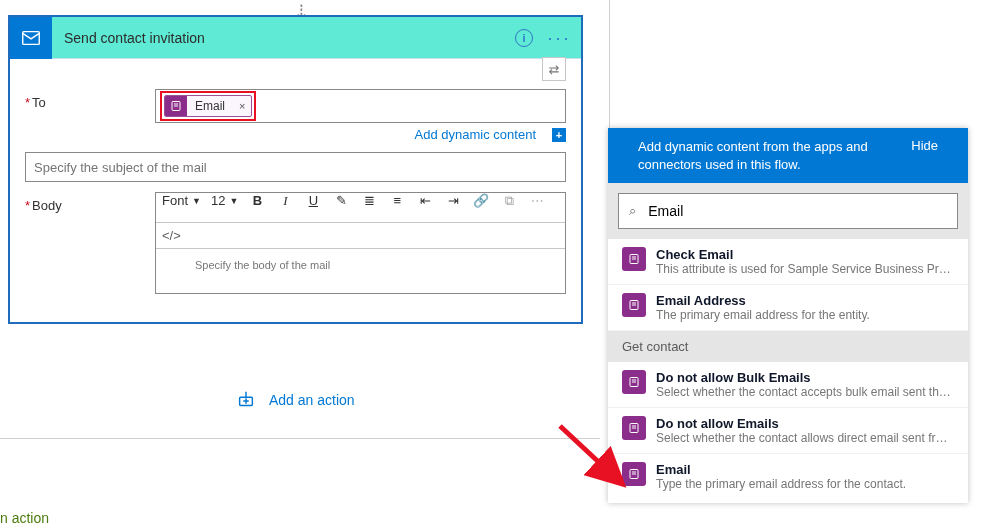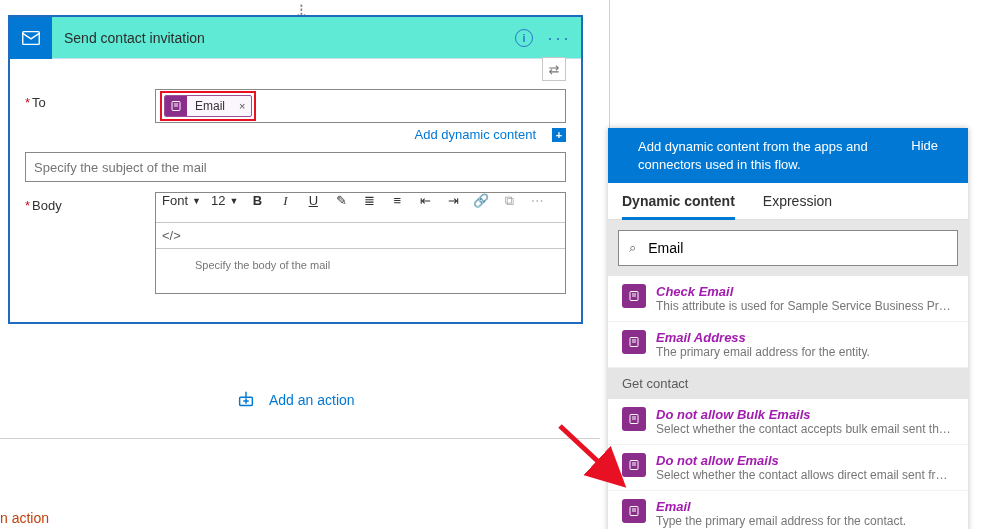--- a/index.html
+++ b/index.html
@@ -89,21 +89,21 @@
   .code-row{height:26px;padding:0 6px;display:flex;align-items:center;border-bottom:1px solid #c8c6c4;color:#605e5c;font-size:13px;}
   .editor-body{min-height:44px;padding:10px 8px;color:#767676;font-size:11px;margin-left:31px;}
   .adv{display:flex;align-items:center;gap:8px;padding:4px 0 0 2px;color:#323130;margin-top:12px;}
   .chev{color:#0078d4;}
   
   .add-action{
     position:absolute;left:235px;top:390px;display:flex;align-items:center;gap:12px;color:#0078d4;font-size:14px;
   }
   .add-action .aicon{display:flex;align-items:center;justify-content:center;}
   .hr1{position:absolute;left:0;top:438px;width:600px;height:1px;background:#d2d0ce;}
-  .bottom-link{position:absolute;left:0;top:510px;color:#c2410c;font-size:14px;}
+  .bottom-link{position:absolute;left:0;top:510px;color:#4d7c0f;font-size:14px;}
   
   .conn{position:absolute;left:293px;top:0px;color:#888;font-size:20px;}
   
   .dyn-panel{
     position:absolute;left:608px;top:128px;width:360px;background:#fff;
     box-shadow:0 0 6px rgba(0,0,0,0.25);padding-bottom:4px;
   }
   .dyn-head{background:#0078d4;color:#fff;padding:10px 30px;display:flex;gap:10px;}
   .dyn-head .txt{flex:1;font-size:13px;line-height:1.35;}
   .dyn-hide{font-size:13px;}
@@ -112,21 +112,21 @@
   .tab.active{font-weight:600;border-bottom:3px solid #0078d4;margin-bottom:-1px;color:#323130;}
   .search-wrap{padding:10px 10px;background:#e6e6e6;}
   .search{display:flex;align-items:center;border:1px solid #8a8886;background:#fff;height:36px;padding:0 10px;gap:10px;}
   .search .mag{color:#605e5c;}
   .search input{border:none;outline:none;flex:1;font-size:14px;font-family:inherit;}
   .scroll{max-height:260px;overflow-y:auto;overflow-x:hidden;}
   .section-h{background:#e5e5e5;padding:8px 14px;color:#5a5a5a;font-size:13px;}
   .item{display:flex;gap:10px;padding:8px 14px;align-items:flex-start;border-bottom:1px solid #f3f2f1;}
   .item .iicon{width:24px;height:24px;background:#8b2e8b;border-radius:3px;flex-shrink:0;display:flex;align-items:center;justify-content:center;}
   .item .ibody{flex:1;min-width:0;}
-  .item .ititle{font-size:13px;font-weight:600;color:#a21caf;font-style:italic;}
+  .item .ititle{font-size:13px;font-weight:600;color:#0f172a;}
   .item .idesc{font-size:12px;color:#767676;white-space:nowrap;overflow:hidden;text-overflow:ellipsis;}
   
   .scroll::-webkit-scrollbar{width:16px;}
   .scroll::-webkit-scrollbar-thumb{background:#c8c6c4;}
   
   .red-arrow{position:absolute;left:555px;top:421px;pointer-events:none;}
   .vr{position:absolute;left:609px;top:0;width:1px;height:128px;background:#d2d0ce;}
 </style>
 </head>
 <body>
@@ -229,24 +229,20 @@
   <span>Add an action</span>
 </div>
 <div class="hr1"></div>
 <div class="bottom-link">n action</div>
 
 <div class="dyn-panel">
   <div class="dyn-head">
     <div class="txt">Add dynamic content from the apps and connectors used in this flow.</div>
     <div class="dyn-hide">Hide</div>
   </div>
-  <div class="tabs">
-    <div class="tab active">Dynamic content</div>
-    <div class="tab">Expression</div>
-  </div>
   <div class="search-wrap">
     <div class="search">
       <span class="mag">⌕</span>
       <input value="Email" style="">
     </div>
   </div>
   <div class="scroll">
     <div class="item">
       <div class="iicon">
           <svg width="12" height="12" viewBox="0 0 24 24" fill="none" stroke="#fff" stroke-width="2">

